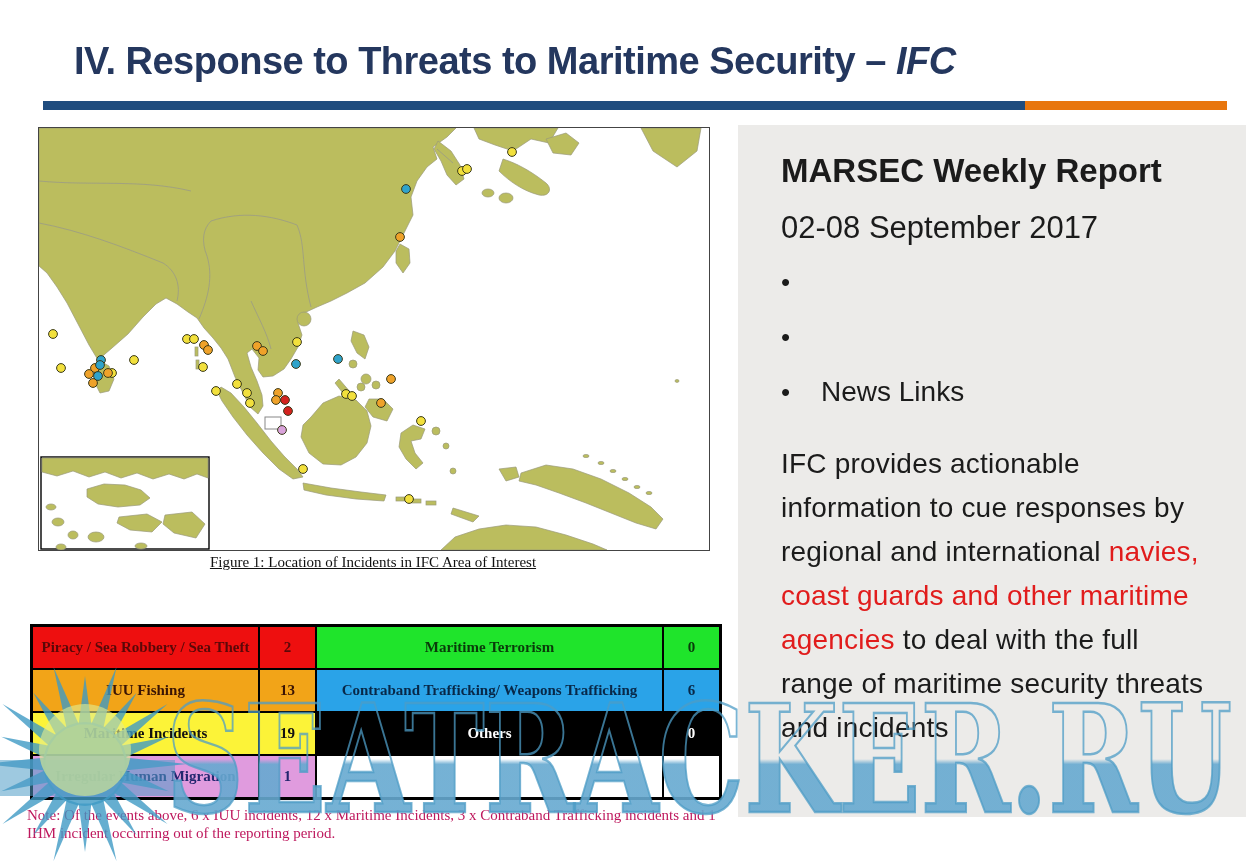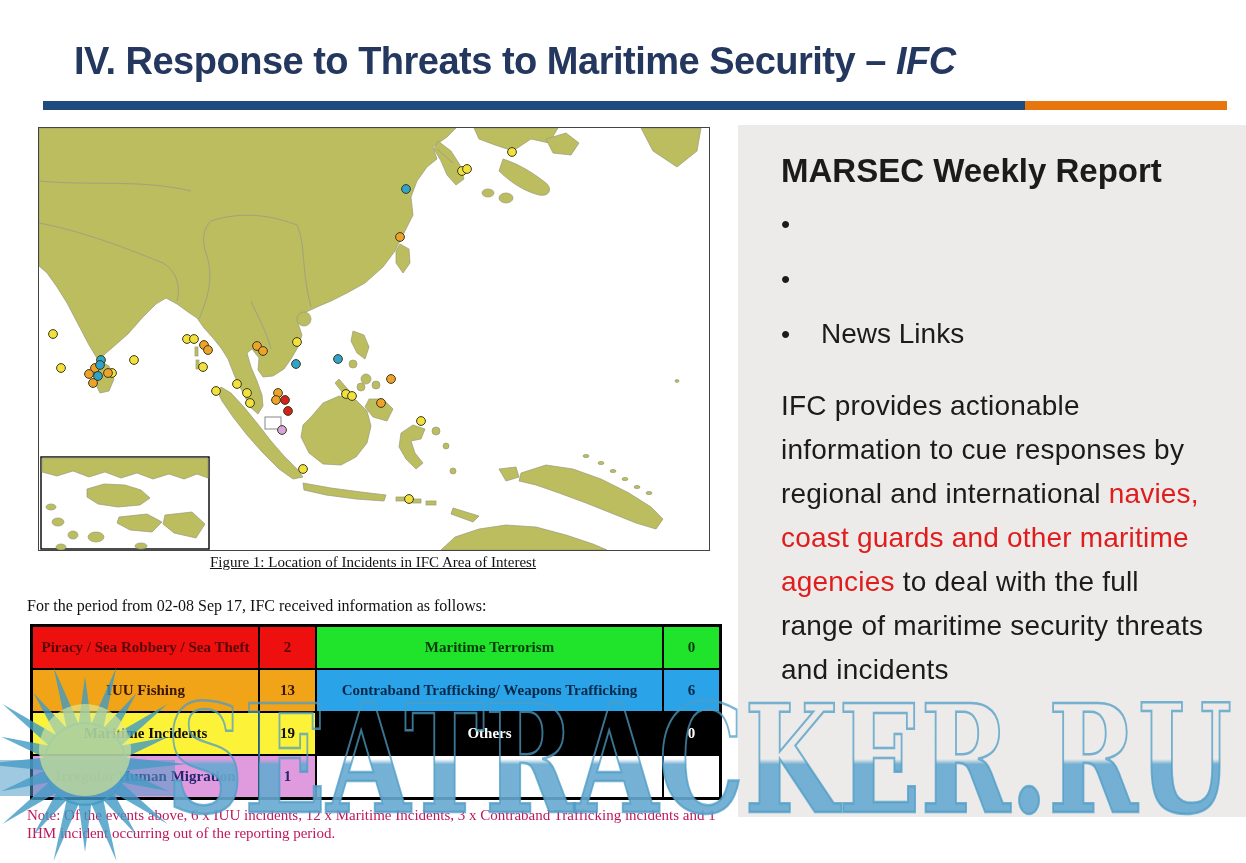--- a/index.html
+++ b/index.html
@@ -198,21 +198,20 @@
           <circle cx="295" cy="363" r="4.4" fill="#2FA3CB" stroke="#3a3a1a" stroke-width="1"></circle>
           <circle cx="337" cy="358" r="4.4" fill="#2FA3CB" stroke="#3a3a1a" stroke-width="1"></circle>
           <circle cx="284" cy="399" r="4.4" fill="#D4231F" stroke="#3a3a1a" stroke-width="1"></circle>
           <circle cx="287" cy="410" r="4.4" fill="#D4231F" stroke="#3a3a1a" stroke-width="1"></circle>
           <circle cx="281" cy="429" r="4.4" fill="#D9A3DB" stroke="#3a3a1a" stroke-width="1"></circle>
         </g>
     </svg>
   </div>
 
   <div class="fig-caption">Figure 1: Location of Incidents in IFC Area of Interest</div>
-  <div class="period-line">For the period from 02-08 Sep 17, IFC received information as follows:</div>
 
   <div class="inc-table">
     <div class="cell" style="background: rgb(238, 15, 15); color: rgb(90, 8, 8);">Piracy / Sea Robbery / Sea Theft</div>
     <div class="cell" style="background: rgb(238, 15, 15); color: rgb(90, 8, 8);">2</div>
     <div class="cell" style="background: rgb(31, 228, 43); color: rgb(10, 58, 10);">Maritime Terrorism</div>
     <div class="cell" style="background: rgb(31, 228, 43); color: rgb(10, 58, 10);">0</div>
 
     <div class="cell" style="background: rgb(242, 164, 24); color: rgb(58, 20, 4);">IUU Fishing</div>
     <div class="cell" style="background: rgb(242, 164, 24); color: rgb(58, 20, 4);">13</div>
     <div class="cell" style="background: rgb(42, 163, 232); color: rgb(8, 40, 72);">Contraband Trafficking/ Weapons Trafficking</div>
@@ -226,20 +225,21 @@
     <div class="cell" style="background: rgb(224, 155, 222); color: rgb(34, 38, 110);">Irregular Human Migration</div>
     <div class="cell" style="background: rgb(224, 155, 222); color: rgb(34, 38, 110);">1</div>
     <div class="cell" style="background: rgb(255, 255, 255); color: rgb(0, 0, 0);"></div>
     <div class="cell" style="background: rgb(255, 255, 255); color: rgb(0, 0, 0);"></div>
   </div>
 
   <div class="note">Note: Of the events above, 6 x IUU incidents, 12 x Maritime Incidents, 3 x Contraband Trafficking incidents and 1 IHM incident occurring out of the reporting period.</div>
 
   <div class="panel" style="background: rgb(236, 235, 233);">
     <div class="panel-heading">MARSEC Weekly Report</div>
+    <div class="panel-date">02-08 September 2017</div>
     <div class="panel-bullets">
       <div class="bullet-row">
         <span class="bullet-dot">•</span>
       </div>
       <div class="bullet-row">
         <span class="bullet-dot">•</span>
       </div>
       <div class="bullet-row">
         <span class="bullet-dot">•</span>
         <span>News Links</span>

